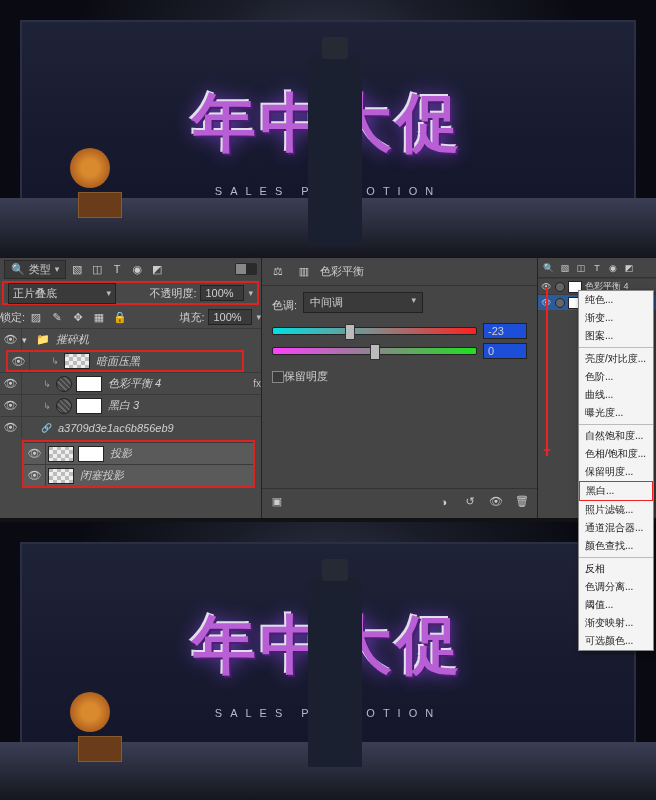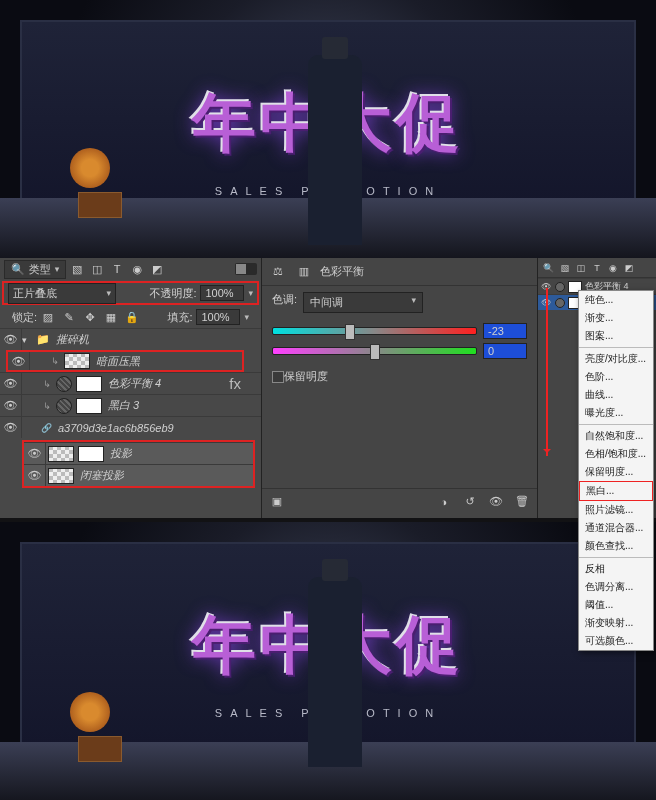--- a/index.html
+++ b/index.html
@@ -133,21 +133,21 @@
     width: 108px; display: flex; justify-content: space-between; align-items: center;
   }
   .opacity-block {
     margin-left: auto; display: flex; align-items: center; gap: 4px;
   }
   .pct-input {
     background: #3a3a3a; border: 1px solid #222; padding: 1px 4px; width: 44px;
   }
   .lp-row3 {
     height: 22px; display: flex; align-items: center; gap: 2px;
-    padding: 0 12px;
+    padding: 0 0;
   }
   .lp-row3 .lock-icons { display: flex; gap: 3px; }
 
   .layer-tree {
     flex: 1; overflow: hidden;
     background: #484848;
   }
   .layer-row {
     display: flex; align-items: center;
     height: 22px;
@@ -164,21 +164,21 @@
   .layer-row .twisty { width: 12px; color:#ccc; font-size:9px;}
   .layer-row .thumb {
     width: 26px; height: 16px; background: #888; border: 1px solid #222;
     margin: 0 2px;
     flex-shrink: 0;
   }
   .layer-row .thumb.adj { background: repeating-linear-gradient(45deg,#444 0 2px,#666 2px 4px); border-radius:50%; width:16px; height:16px;}
   .layer-row .thumb.mask { background:#fff; }
   .layer-row .thumb.trans { background: repeating-conic-gradient(#bbb 0 25%, #eee 0 50%) 0/8px 8px; }
   .layer-row .lbl { margin-left:4px; white-space:nowrap; overflow:hidden;font-style:italic;}
-  .layer-row .fx { margin-left:auto; margin-right:20px; font-size:15px; color:#bbb;}
+  .layer-row .fx { margin-left:auto; margin-right:0; font-size:10px; color:#bbb;}
   .highlight-red {
     border: 2px solid #d22 !important;
     margin-left: 6px;
     width: 238px;
   }
   .group-highlight {
     border: 2px solid #d22;
     margin: 2px 6px 0 22px;
   }
   .layer-row.selected { background: #5a5a5a; }
@@ -194,21 +194,21 @@
   .cb-header {
     height: 28px; display: flex; align-items:center; gap:6px;
     padding: 0 6px;
     border-bottom: 1px solid #333;
   }
   .cb-icon {
     width: 20px; height: 16px; display:flex; align-items:center; justify-content:center;
   }
   .cb-body { padding: 6px 10px; flex:1;}
   .cb-tone-row {
-    display:flex; align-items:flex-start; gap:6px; margin-bottom:10px;
+    display:flex; align-items:flex-end; gap:6px; margin-bottom:10px;
   }
   .tone-select {
     background:#3a3a3a; border:1px solid #222; padding:2px 6px;
     width: 120px; display:flex; justify-content:space-between;
   }
   .slider-group { margin-bottom: 4px; }
   .slider-lbls {
     display:flex; justify-content:space-between; font-size:11px; margin-bottom:2px;
   }
   .slider-row { display:flex; align-items:center; gap:6px;}

